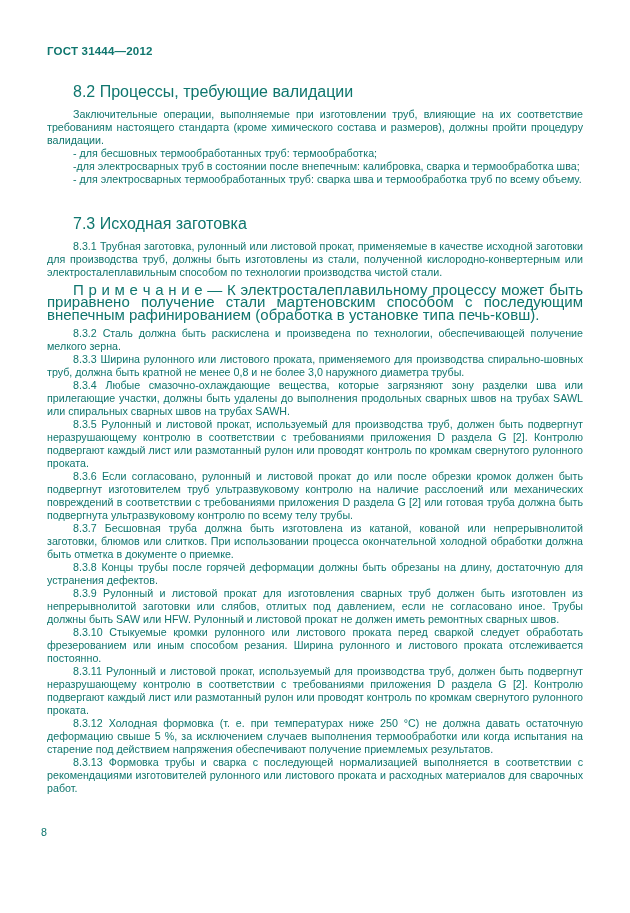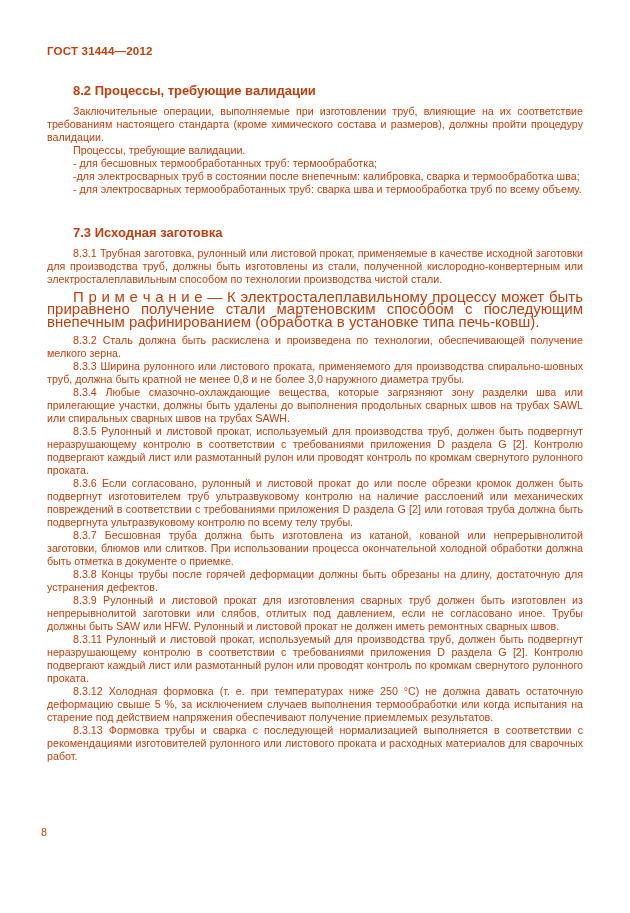--- a/index.html
+++ b/index.html
@@ -6,37 +6,37 @@
     margin: 0;
     padding: 0;
     background: #ffffff;
   }
   .page {
     position: relative;
     width: 630px;
     height: 913px;
     box-sizing: border-box;
     background: #ffffff;
-    color: #c2410c;
+    color: #0f766e;
     font-family: "Liberation Sans", sans-serif;
     padding: 45px 47px 0 47px;
     overflow: hidden;
   }
   .doc-number {
     font-size: 11.5px;
     font-weight: 700;
     letter-spacing: 0.2px;
     margin: 0;
   }
   .content {
     margin-top: 0;
   }
   .h {
-    font-size: 13px;
-    font-weight: 700;
+    font-size: 16px;
+    font-weight: 400;
     margin: 29px 0 7px 0;
     text-indent: 26px;
   }
   .content .h:first-child {
     margin-top: 26px;
   }
   .p {
     font-size: 10.7px;
     line-height: 13px;
     text-align: justify;
@@ -63,34 +63,34 @@
 </style>
 </head>
 <body>
 
 <div class="page">
   <p class="doc-number">ГОСТ 31444—2012</p>
 
   <div class="content">
     <p class="h">8.2 Процессы, требующие валидации</p>
     <p class="p">Заключительные операции, выполняемые при изготовлении труб, влияющие на их соответствие требованиям настоящего стандарта (кроме химического состава и размеров), должны пройти процедуру валидации.</p>
-    <p class="p">Процессы, требующие валидации.</p>
     <p class="p">- для бесшовных термообработанных труб: термообработка;</p>
     <p class="p">-для электросварных труб в состоянии после внепечным: калибровка, сварка и термообработка шва;</p>
     <p class="p">- для электросварных термообработанных труб: сварка шва и термообработка труб по всему объему.</p>
     <p class="h">7.3 Исходная заготовка</p>
     <p class="p">8.3.1 Трубная заготовка, рулонный или листовой прокат, применяемые в качестве исходной заготовки для производства труб, должны быть изготовлены из стали, полученной кислородно-конвертерным или электросталеплавильным способом по технологии производства чистой стали.</p>
     <p class="note">П р и м е ч а н и е — К электросталеплавильному процессу может быть приравнено получение стали мартеновским способом с последующим внепечным рафинированием (обработка в установке типа печь-ковш).</p>
     <p class="p">8.3.2 Сталь должна быть раскислена и произведена по технологии, обеспечивающей получение мелкого зерна.</p>
     <p class="p">8.3.3 Ширина рулонного или листового проката, применяемого для производства спирально-шовных труб, должна быть кратной не менее 0,8 и не более 3,0 наружного диаметра трубы.</p>
     <p class="p">8.3.4 Любые смазочно-охлаждающие вещества, которые загрязняют зону разделки шва или прилегающие участки, должны быть удалены до выполнения продольных сварных швов на трубах SAWL или спиральных сварных швов на трубах SAWH.</p>
     <p class="p">8.3.5 Рулонный и листовой прокат, используемый для производства труб, должен быть подвергнут неразрушающему контролю в соответствии с требованиями приложения D раздела G [2]. Контролю подвергают каждый лист или размотанный рулон или проводят контроль по кромкам свернутого рулонного проката.</p>
     <p class="p">8.3.6 Если согласовано, рулонный и листовой прокат до или после обрезки кромок должен быть подвергнут изготовителем труб ультразвуковому контролю на наличие расслоений или механических повреждений в соответствии с требованиями приложения D раздела G [2] или готовая труба должна быть подвергнута ультразвуковому контролю по всему телу трубы.</p>
     <p class="p">8.3.7 Бесшовная труба должна быть изготовлена из катаной, кованой или непрерывнолитой заготовки, блюмов или слитков. При использовании процесса окончательной холодной обработки должна быть отметка в документе о приемке.</p>
     <p class="p">8.3.8 Концы трубы после горячей деформации должны быть обрезаны на длину, достаточную для устранения дефектов.</p>
     <p class="p">8.3.9 Рулонный и листовой прокат для изготовления сварных труб должен быть изготовлен из непрерывнолитой заготовки или слябов, отлитых под давлением, если не согласовано иное. Трубы должны быть SAW или HFW. Рулонный и листовой прокат не должен иметь ремонтных сварных швов.</p>
+    <p class="p">8.3.10 Стыкуемые кромки рулонного или листового проката перед сваркой следует обработать фрезерованием или иным способом резания. Ширина рулонного и листового проката отслеживается постоянно.</p>
     <p class="p">8.3.11 Рулонный и листовой прокат, используемый для производства труб, должен быть подвергнут неразрушающему контролю в соответствии с требованиями приложения D раздела G [2]. Контролю подвергают каждый лист или размотанный рулон или проводят контроль по кромкам свернутого рулонного проката.</p>
     <p class="p">8.3.12 Холодная формовка (т. е. при температурах ниже 250 °С) не должна давать остаточную деформацию свыше 5 %, за исключением случаев выполнения термообработки или когда испытания на старение под действием напряжения обеспечивают получение приемлемых результатов.</p>
     <p class="p">8.3.13 Формовка трубы и сварка с последующей нормализацией выполняется в соответствии с рекомендациями изготовителей рулонного или листового проката и расходных материалов для сварочных работ.</p>
   </div>
 
   <div class="page-number">8</div>
 </div>
 
 </body></html>

